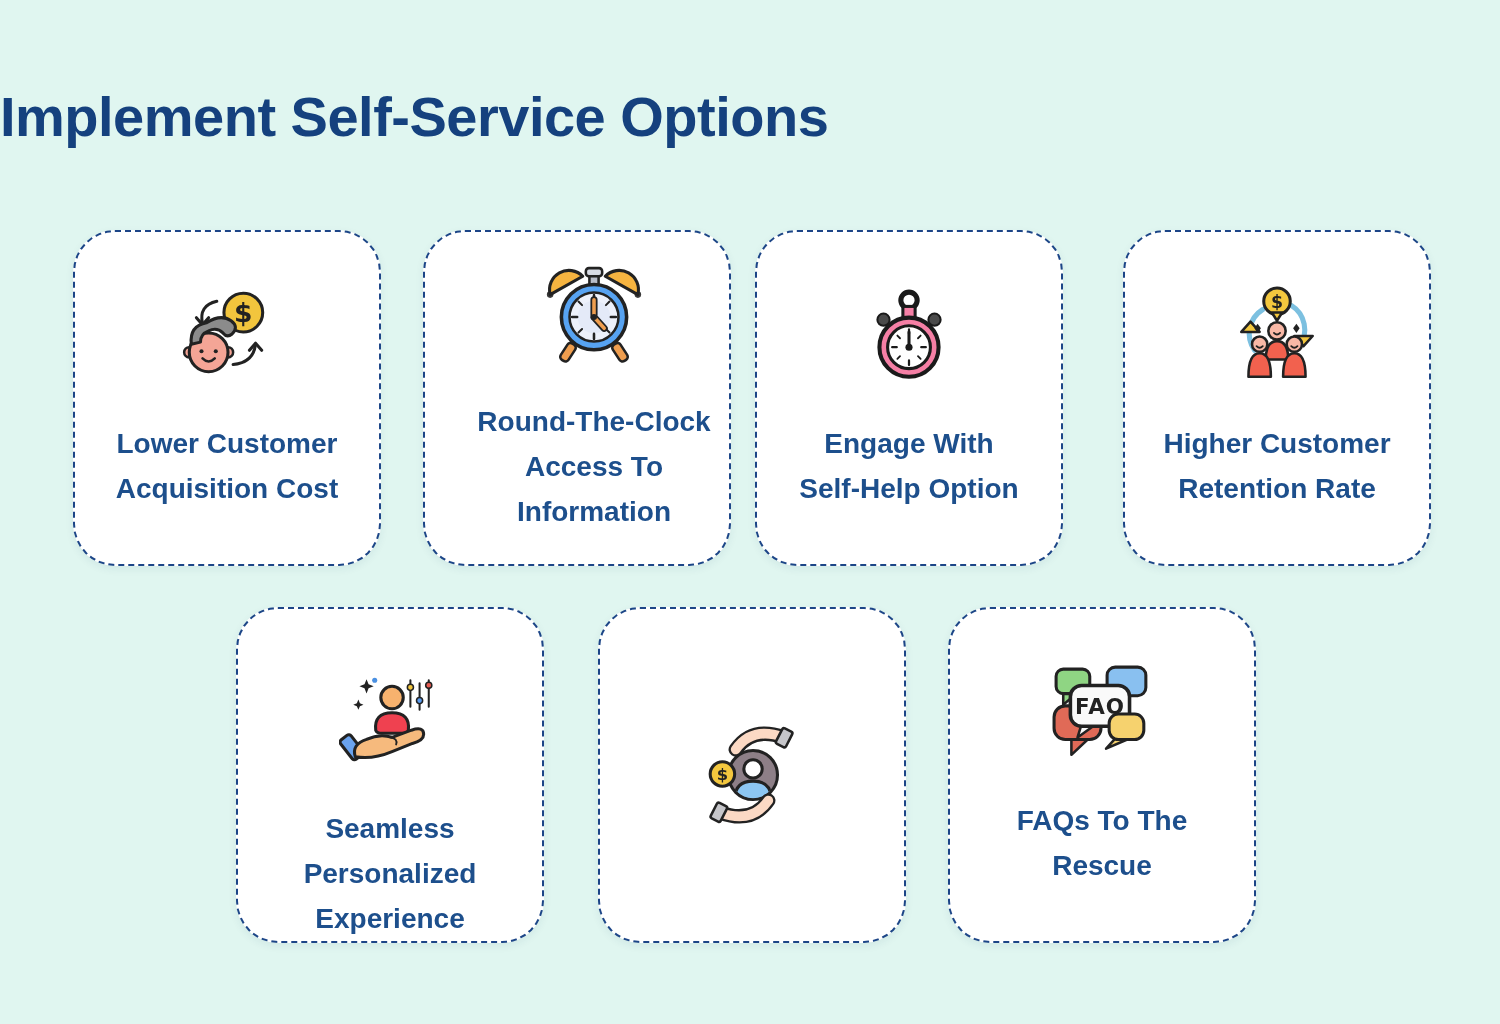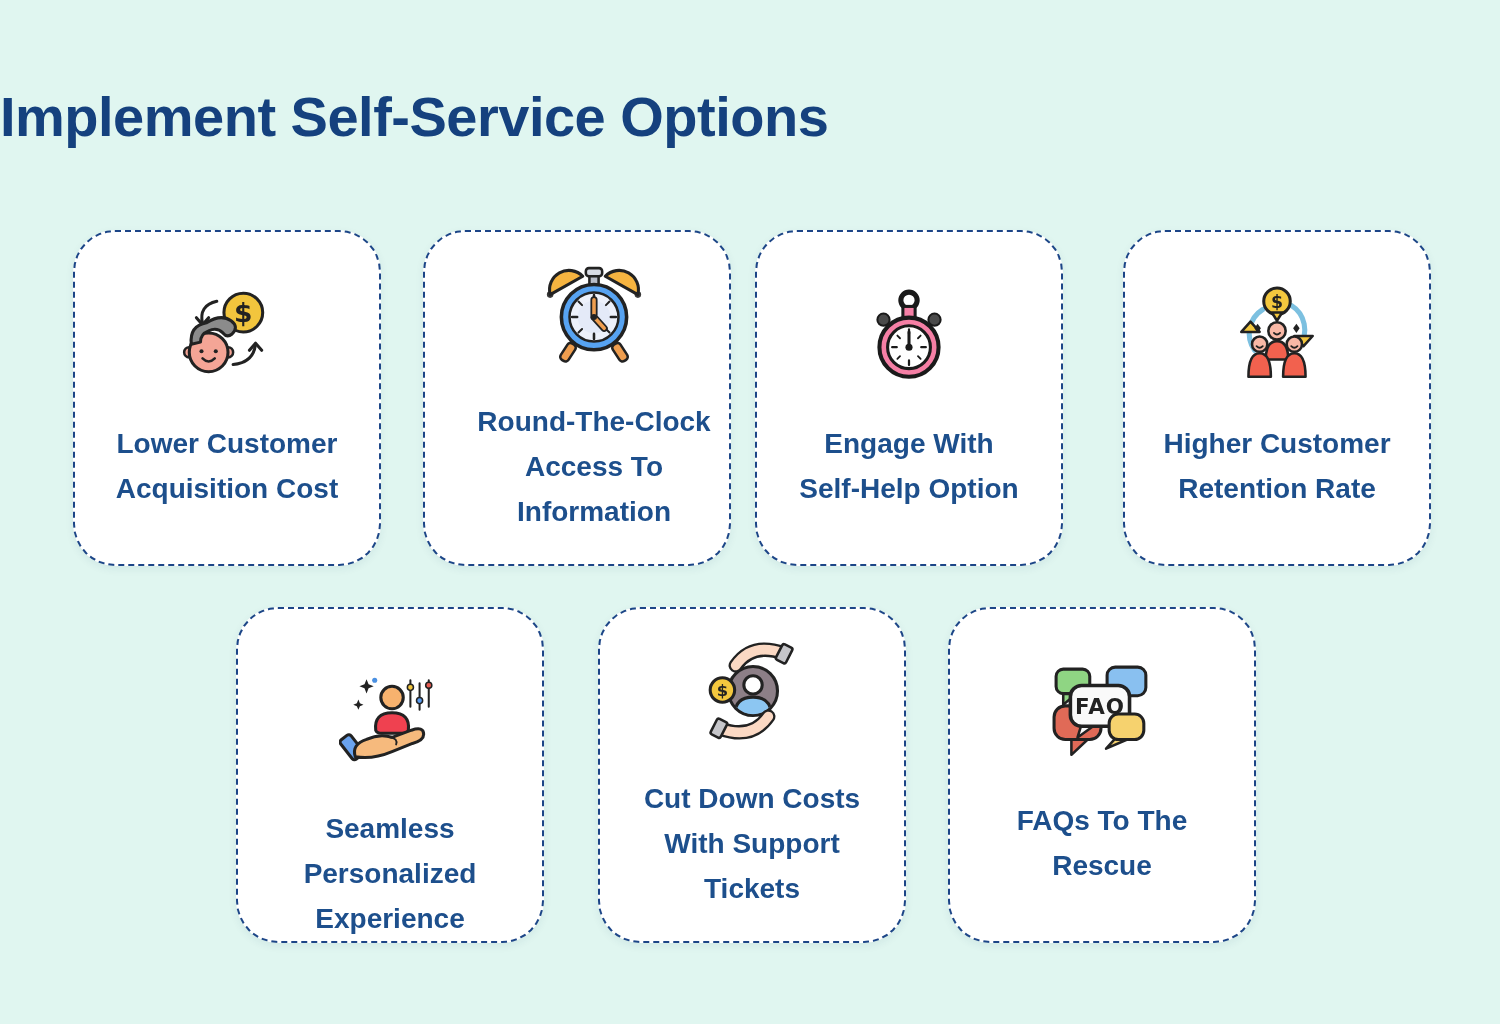--- a/index.html
+++ b/index.html
@@ -170,23 +170,20 @@
     <circle cx="51" cy="44" r="9" fill="#ffffff" stroke="#222" stroke-width="3"></circle>
     <path d="M81,13 Q50,2 34,25" fill="none" stroke="#222" stroke-width="14" stroke-linecap="round"></path>
     <path d="M81,13 Q50,2 34,25" fill="none" stroke="#fbd9c4" stroke-width="9.5" stroke-linecap="round"></path>
     <path d="M19,87 Q50,98 66,75" fill="none" stroke="#222" stroke-width="14" stroke-linecap="round"></path>
     <path d="M19,87 Q50,98 66,75" fill="none" stroke="#fbd9c4" stroke-width="9.5" stroke-linecap="round"></path>
     <rect x="76" y="5" width="11" height="17" rx="2" transform="rotate(27 81.5 13.5)" fill="#c6c6ca" stroke="#222" stroke-width="2.5"></rect>
     <rect x="12" y="78" width="11" height="17" rx="2" transform="rotate(27 17.5 86.5)" fill="#c6c6ca" stroke="#222" stroke-width="2.5"></rect>
     <circle cx="21" cy="49" r="12" fill="#f3c73e" stroke="#222" stroke-width="3"></circle>
     <text x="21" y="55" font-size="16" font-weight="bold" fill="#222" text-anchor="middle">$</text>
   </svg>
-  <div class="card-label">Cut Down Costs
-With Support
-Tickets</div>
 </div>
 
 <div class="card row2 c7">
   <svg class="icon" viewBox="0 0 100 100">
     <path d="M12,29 L12,42 L26,30 Z" fill="#8fd583" stroke="#222" stroke-width="2.5" stroke-linejoin="round"></path>
     <rect x="5" y="7" width="33" height="24" rx="7" fill="#8fd583" stroke="#222" stroke-width="3"></rect>
     <path d="M65,32 L58,44 L78,32 Z" fill="#89c0f0" stroke="#222" stroke-width="2.5" stroke-linejoin="round"></path>
     <rect x="55" y="5" width="38" height="28" rx="8" fill="#89c0f0" stroke="#222" stroke-width="3"></rect>
     <path d="M20,74 L20,91 L37,75 Z" fill="#e06a57" stroke="#222" stroke-width="2.5" stroke-linejoin="round"></path>
     <rect x="3" y="43" width="46" height="33" rx="11" fill="#e06a57" stroke="#222" stroke-width="3"></rect>

